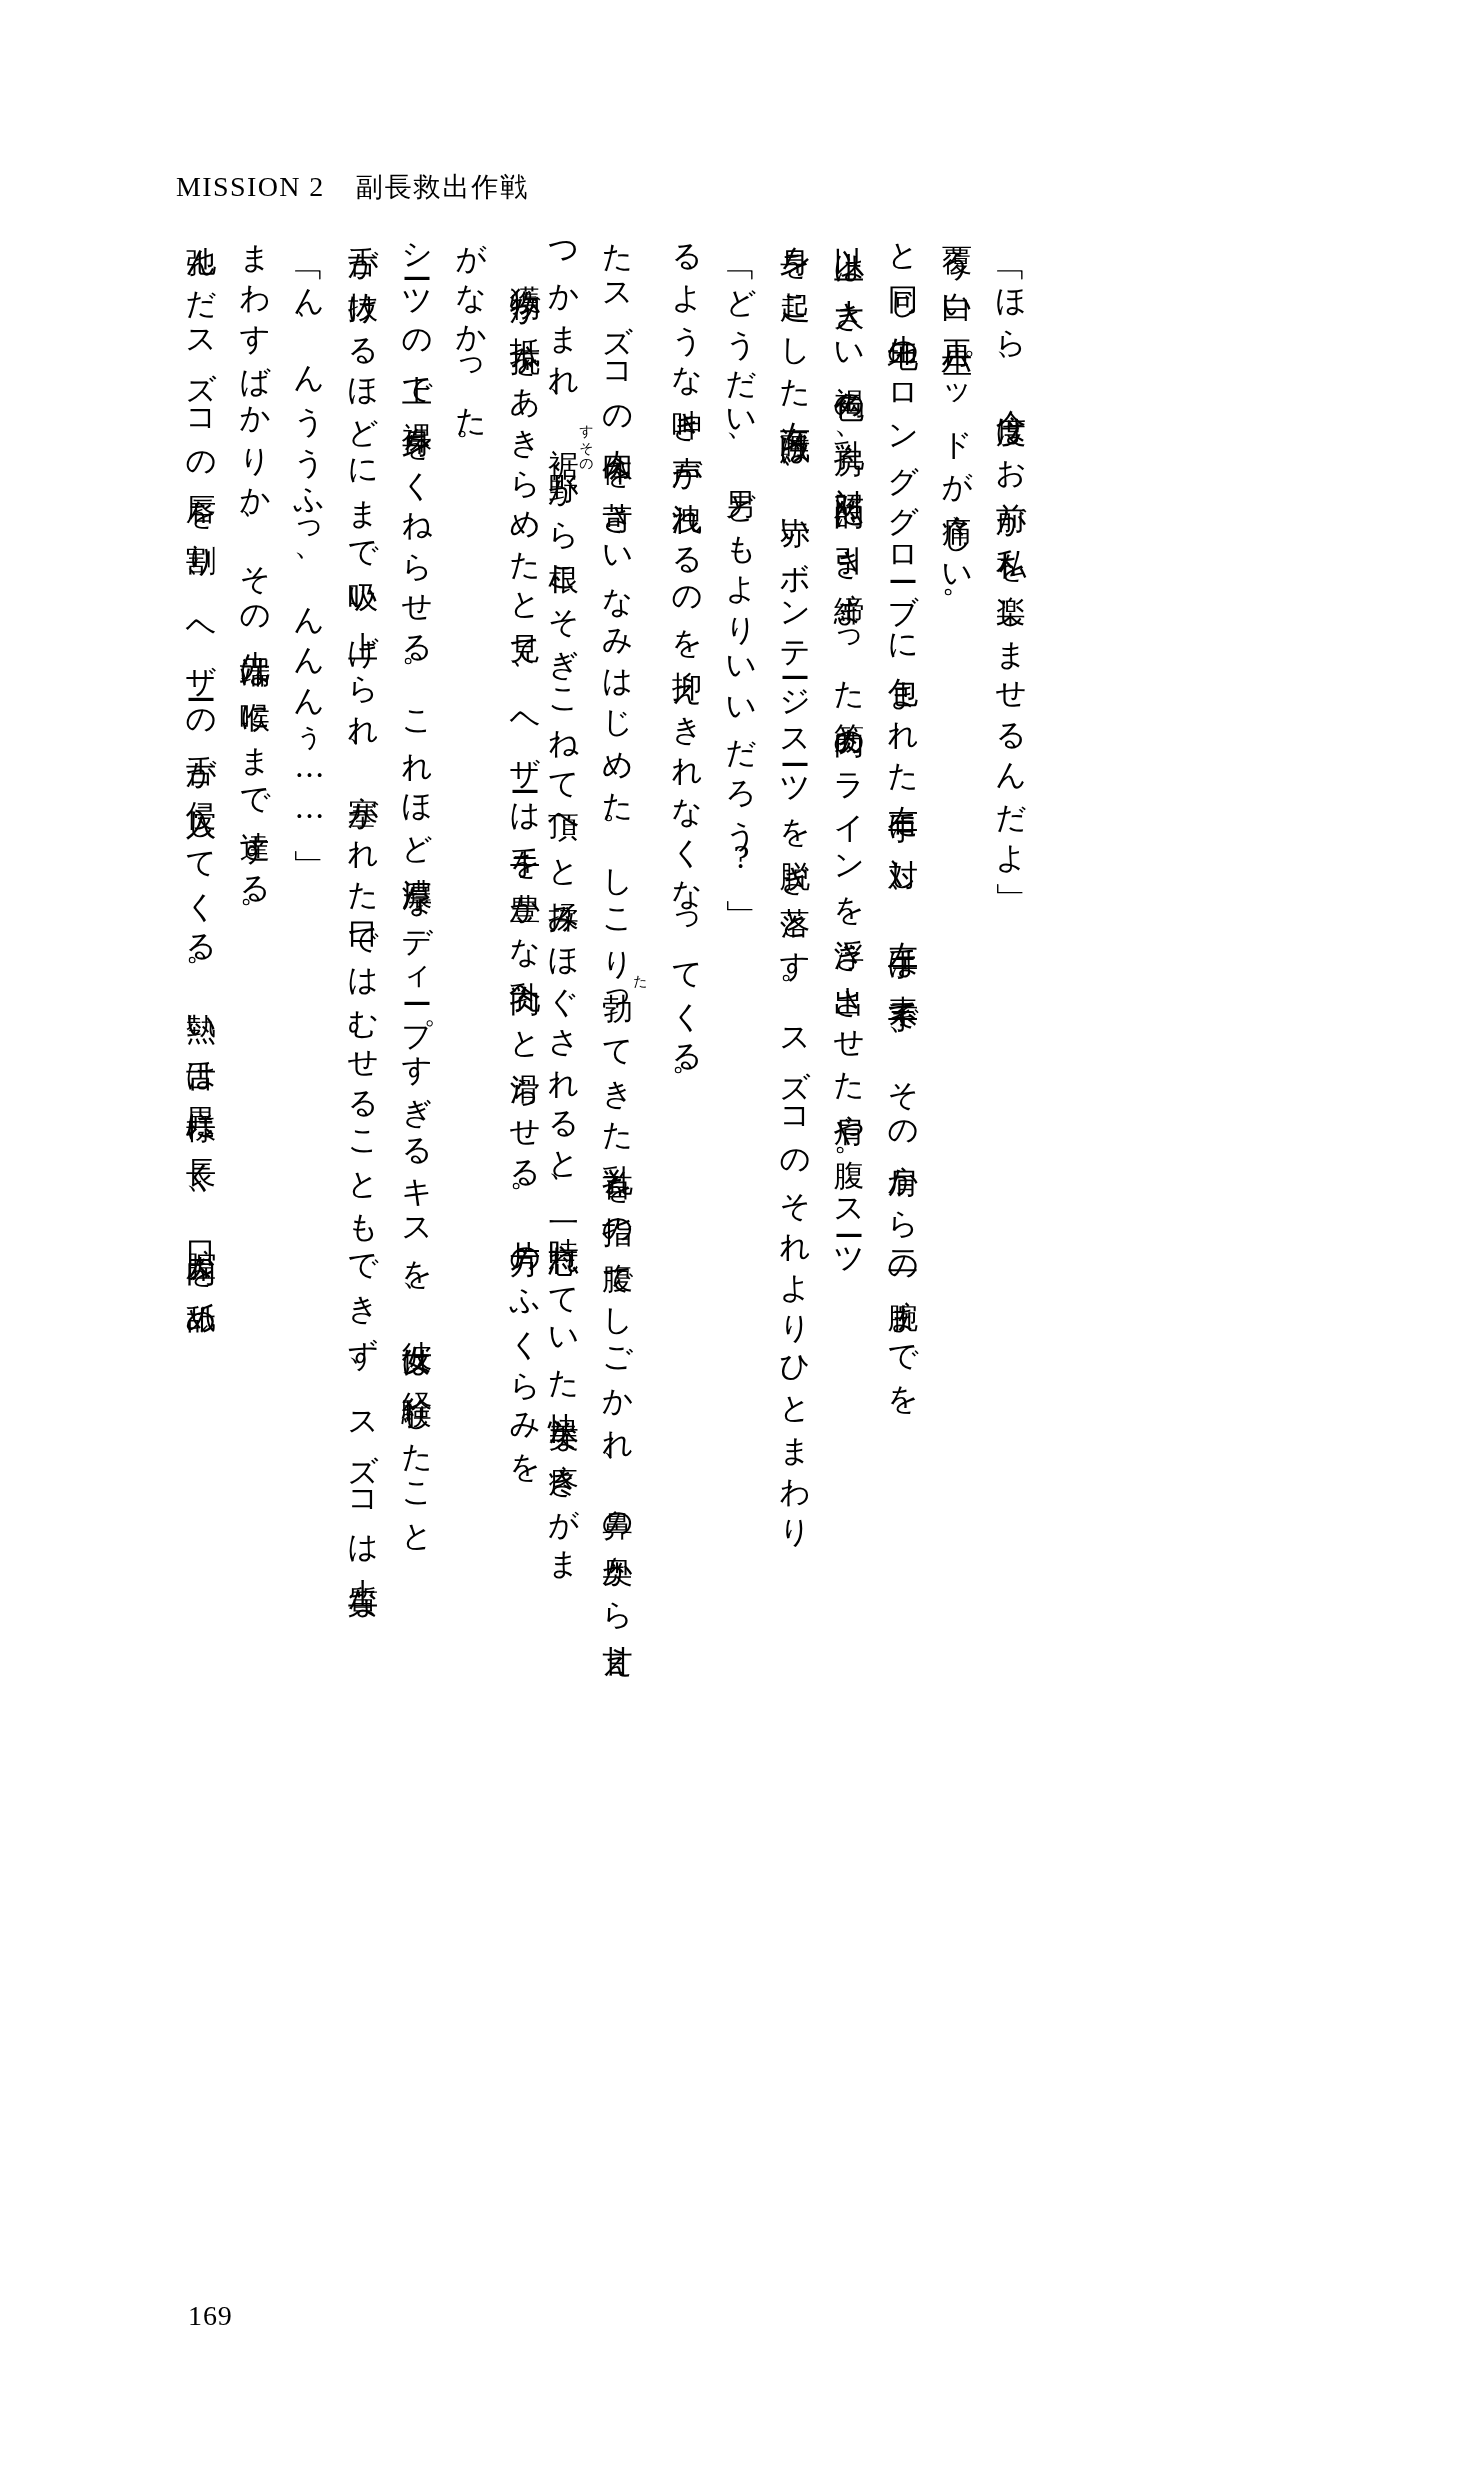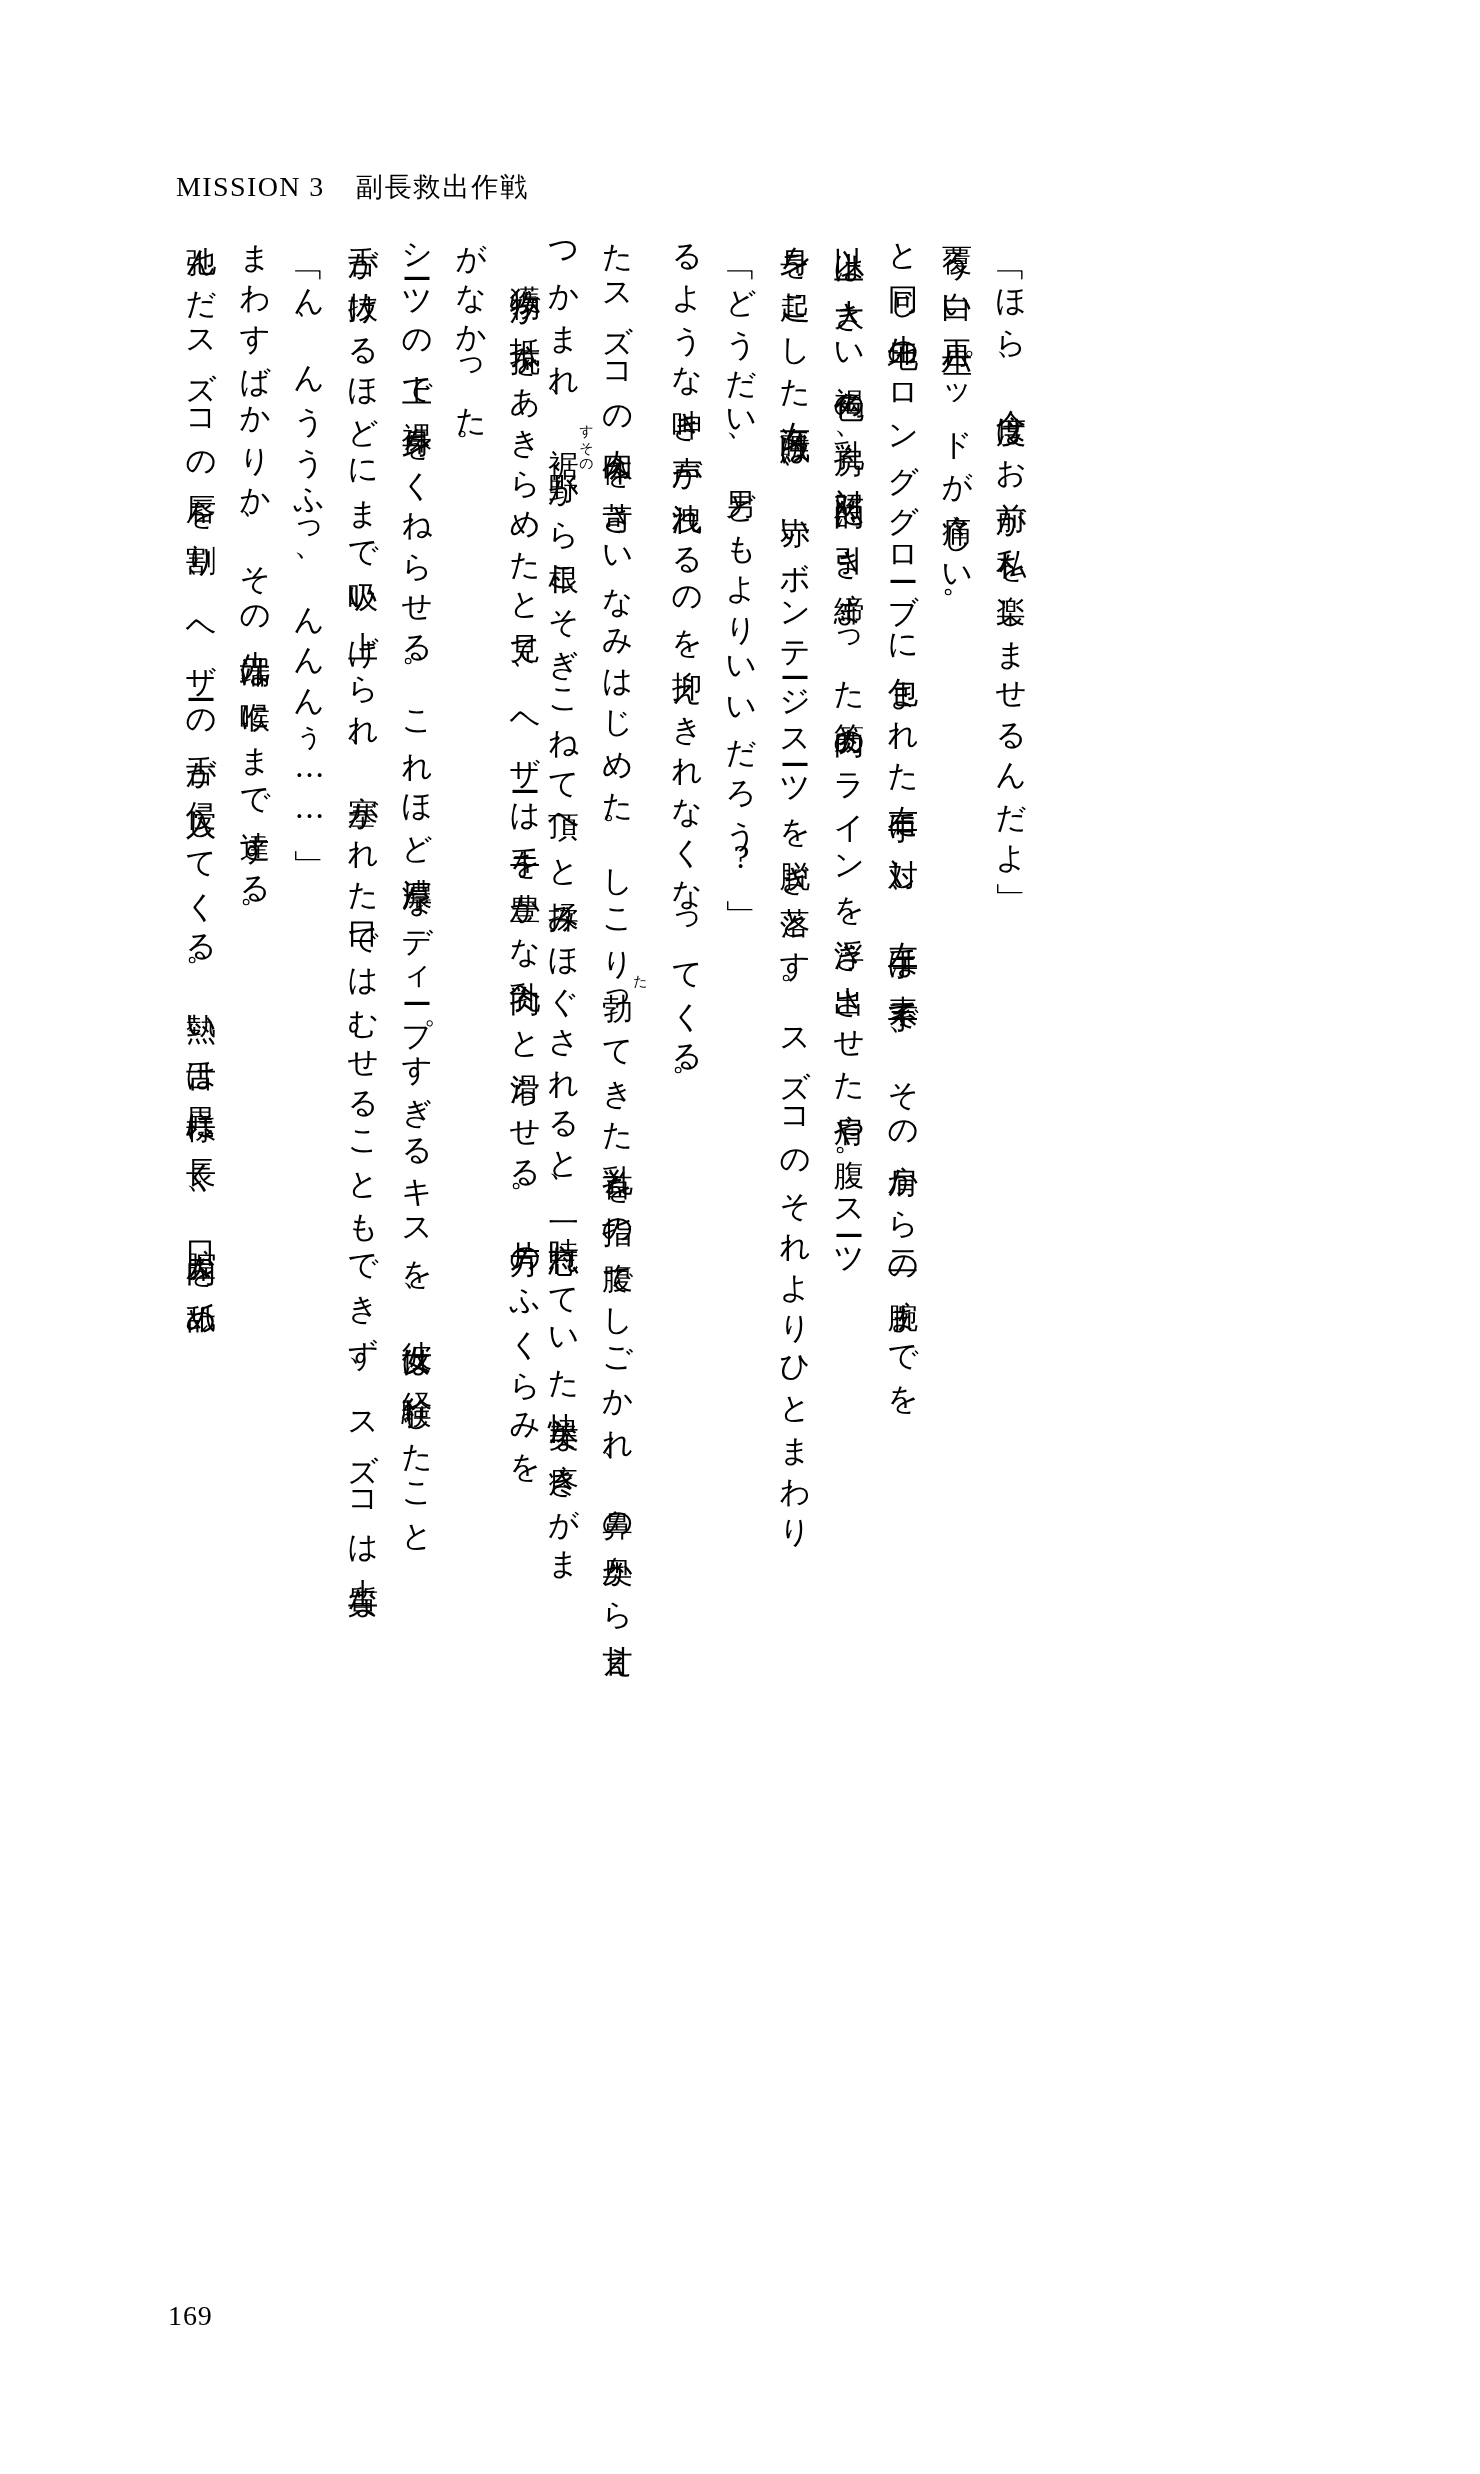--- a/index.html
+++ b/index.html
@@ -71,34 +71,34 @@
     ruby-position: over;
   }
   rt {
     font-size: 14px;
     letter-spacing: 0.9px;
   }
 
   
   .folio {
     position: absolute;
-    left: 168px;
+    left: 188px;
     bottom: 143px;
     font-family: "Liberation Serif", "DejaVu Serif", serif;
     font-size: 28px;
     letter-spacing: 0.9px;
   }
 </style>
 </head>
 <body>
 
 <div class="page">
 
   <div class="header">
-    <span class="mission">MISSION 3</span>
+    <span class="mission">MISSION 2</span>
     <span class="chapter">副長救出作戦</span>
   </div>
 
   <div class="body-area">
     <div class="col">弛んだスズコの唇を割り、ヘザーの舌が侵入してくる。熱い舌は異様に長く、口腔内を舐め</div>
     <div class="col">まわすばかりか、その先端は喉にまで達する。</div>
     <div class="col indent">「ん、んううふっ、んんんぅ……」</div>
     <div class="col">舌が抜けるほどにまで吸い上げられ、塞がれた口ではむせることもできず、スズコは上質な</div>
     <div class="col">シーツの上で裸身をくねらせる。これほど濃厚なディープすぎるキスを、彼女は経験したこと</div>
     <div class="col">がなかった。</div>

